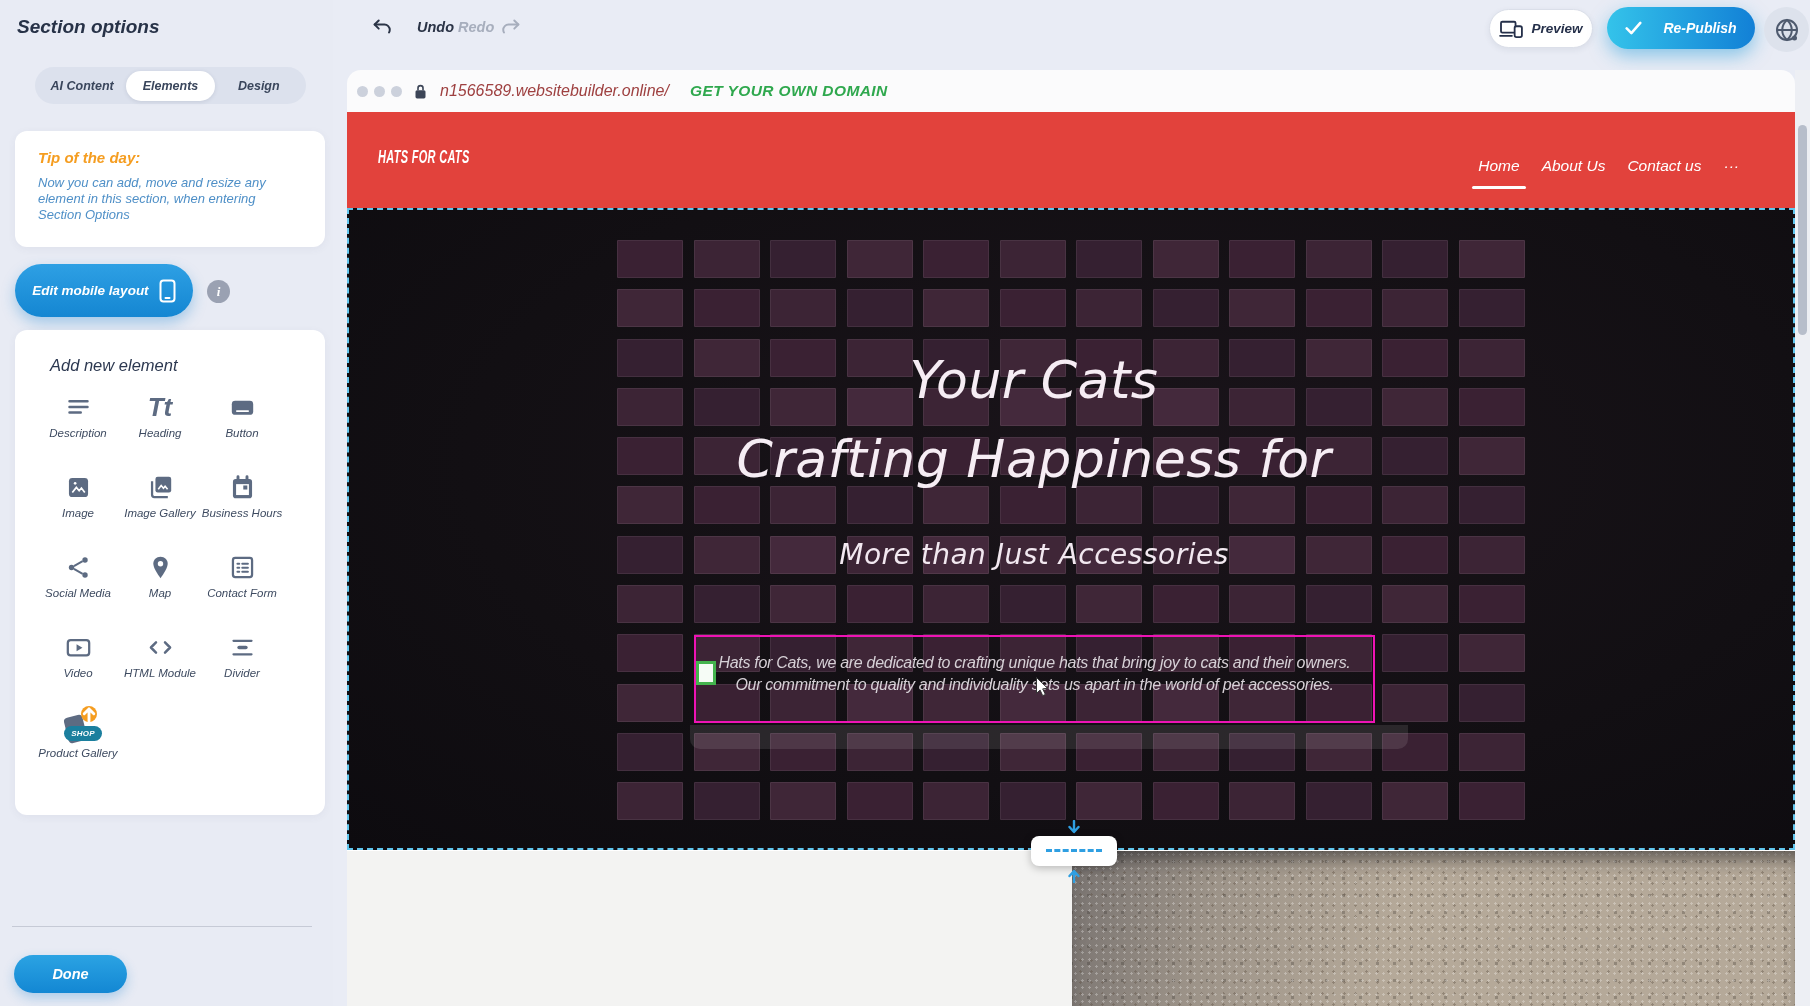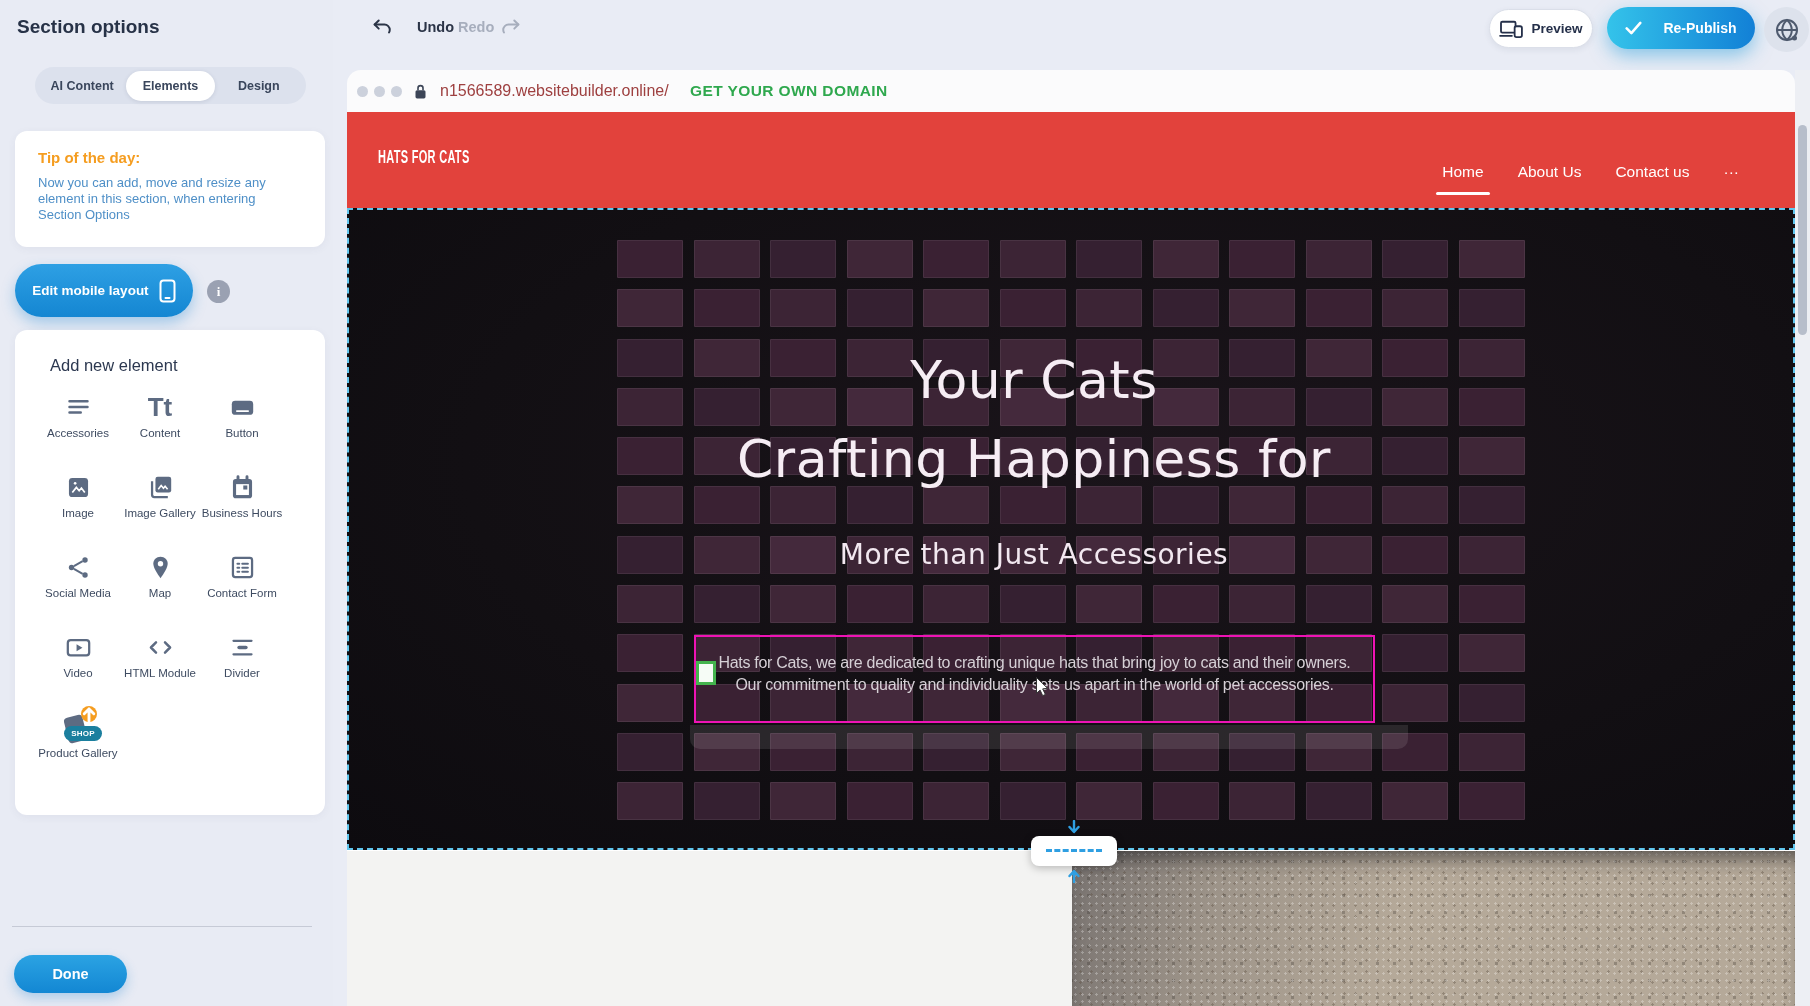--- a/index.html
+++ b/index.html
@@ -1,18 +1,18 @@
 <!DOCTYPE html>
 <html><head>
 <meta charset="utf-8">
 <style>
   * { margin:0; padding:0; box-sizing:border-box; }
   html,body { width:1810px; height:1006px; overflow:hidden; }
   body { font-family:"Liberation Sans", sans-serif; background:#e9ecf5; position:relative; }
-  #app { position:absolute; inset:0; width:1810px; height:1006px; }
+  #app { position:absolute; inset:0; width:1810px; height:1006px;font-style:italic; }
 
   
   .sidebar { position:absolute; left:0; top:0; width:333px; height:1006px; background:#e8ebf4; z-index:5; }
   .panel-title { position:absolute; left:17px; top:16px; font-size:19px; font-weight:bold; color:#273247; }
   .tabbar { position:absolute; left:35px; top:67px; width:271px; height:37px; background:#dce1ed; border-radius:19px; display:flex; align-items:center; padding:3px; }
   .tab { flex:1; text-align:center; font-size:12.5px; font-weight:bold; color:#3a465c; padding:8px 0; border-radius:16px; cursor:pointer; }
   .tab.active { background:#ffffff; box-shadow:0 1px 4px rgba(40,50,80,.12); }
   .tip-card { position:absolute; left:15px; top:131px; width:310px; height:116px; background:#fff; border-radius:12px; box-shadow:0 2px 8px rgba(60,70,110,.06); }
   .tip-title { position:absolute; left:23px; top:18px; color:#f59d20; font-weight:bold; font-size:15px; }
   .tip-body { position:absolute; left:23px; top:44px; width:260px; color:#4e8fc7; font-size:13px; line-height:16px; }
@@ -47,21 +47,21 @@
   .chrome-dots { position:absolute; left:10px; top:16px; display:flex; gap:6px; }
   .chrome-dots i { width:11px; height:11px; border-radius:50%; background:#ccd1dc; }
   .lock { position:absolute; left:66px; top:13px; }
   .url { position:absolute; left:93px; top:12px; font-size:16px; color:#9e4040; cursor:pointer; }
   .domain-cta { position:absolute; left:343px; top:12px; font-size:15.5px; font-weight:bold; letter-spacing:.4px; color:#2fa84e; cursor:pointer; }
 
   
   .site { position:absolute; left:347px; top:112px; width:1448px; height:894px; background:#fff; overflow:hidden; z-index:1; }
   .site-header { position:absolute; left:0; top:0; width:1448px; height:96px; background:#e2423c; }
   .logo { position:absolute; left:31px; top:34px; color:#fff; font-size:19px; font-weight:bold; letter-spacing:.5px; transform:scaleX(.58); transform-origin:left center; white-space:nowrap; cursor:pointer; }
-  .site-nav { position:absolute; right:56px; top:12px; height:96px; display:flex; align-items:center; gap:34px; }
+  .site-nav { position:absolute; right:56px; top:6px; height:96px; display:flex; align-items:center; gap:22px; }
   .nav-item { color:#fff; font-size:15.5px; position:relative; cursor:pointer; white-space:nowrap; }
   .nav-item.active::after { content:""; position:absolute; left:-6px; right:-6px; bottom:-14px; height:3px; background:#fff; border-radius:2px; }
 
   .hero { position:absolute; left:0; top:96px; width:1448px; height:642px; background:radial-gradient(ellipse at 55% 40%, #1a141a 0%, #120f13 60%, #0d0b0f 100%); }
   .hero-border { position:absolute; inset:0; border:2px dashed #61c6ee; pointer-events:none; z-index:6; }
   .tile-grid { position:absolute; left:270px; top:32px; display:grid; grid-template-columns:repeat(12,66px); grid-auto-rows:38px; column-gap:10.5px; row-gap:11.3px; }
   .tile { width:66px; height:38px; border:1px solid rgba(255,255,255,.07); border-radius:1px; }
   .t0 { background:#3a2133; } .t1 { background:#3f2637; } .t2 { background:#352031; } .t3 { background:#3c2435; } .t4 { background:#44293c; }
   .hero-content { position:absolute; left:0; top:0; width:1374px; height:100%; text-align:center; }
   .hero-h1 { position:absolute; left:0; top:133px; width:100%; font-family:"DejaVu Sans", sans-serif; font-size:52px; line-height:79px; color:#f6edf4; font-weight:normal; letter-spacing:.5px; }
@@ -127,27 +127,27 @@
     <div class="info-circle">i</div>
     <div class="add-card">
       <div class="add-title">Add new element</div>
       <div class="elem-grid">
           <div class="elem-item">
             <div class="elem-icon">
               <svg viewBox="0 0 24 24">
                 <path d="M4 6.5h16M4 11.5h16M4 16.5h10" stroke="#5d6b82" stroke-width="2.2" stroke-linecap="round" fill="none"></path>
               </svg>
             </div>
-            <div class="elem-label">Accessories</div>
+            <div class="elem-label">Description</div>
           </div>
           <div class="elem-item">
             <div class="elem-icon">
               <span class="tt">Tt</span>
             </div>
-            <div class="elem-label">Content</div>
+            <div class="elem-label">Heading</div>
           </div>
           <div class="elem-item">
             <div class="elem-icon">
               <svg viewBox="0 0 24 24">
                 <rect x="2.5" y="6" width="19" height="12.5" rx="3" fill="#5d6b82"></rect>
                 <path d="M7 15.2h10" stroke="#fff" stroke-width="1.6" stroke-linecap="round"></path>
               </svg>
             </div>
             <div class="elem-label">Button</div>
           </div>

